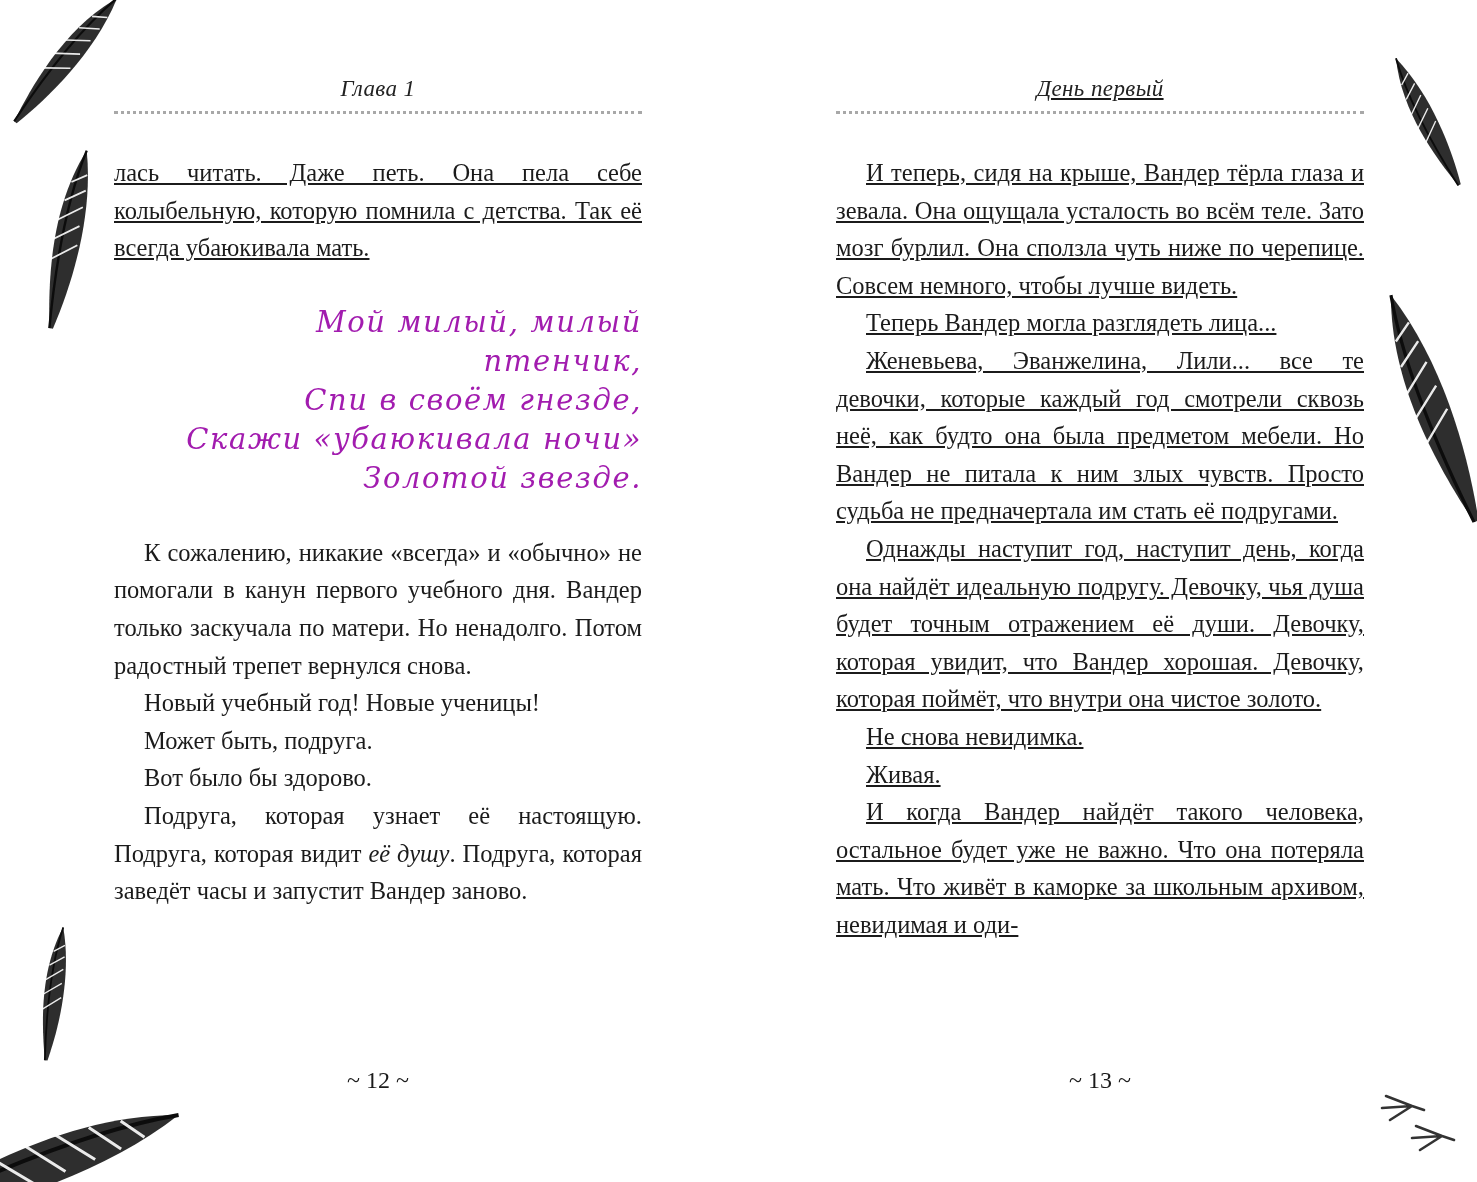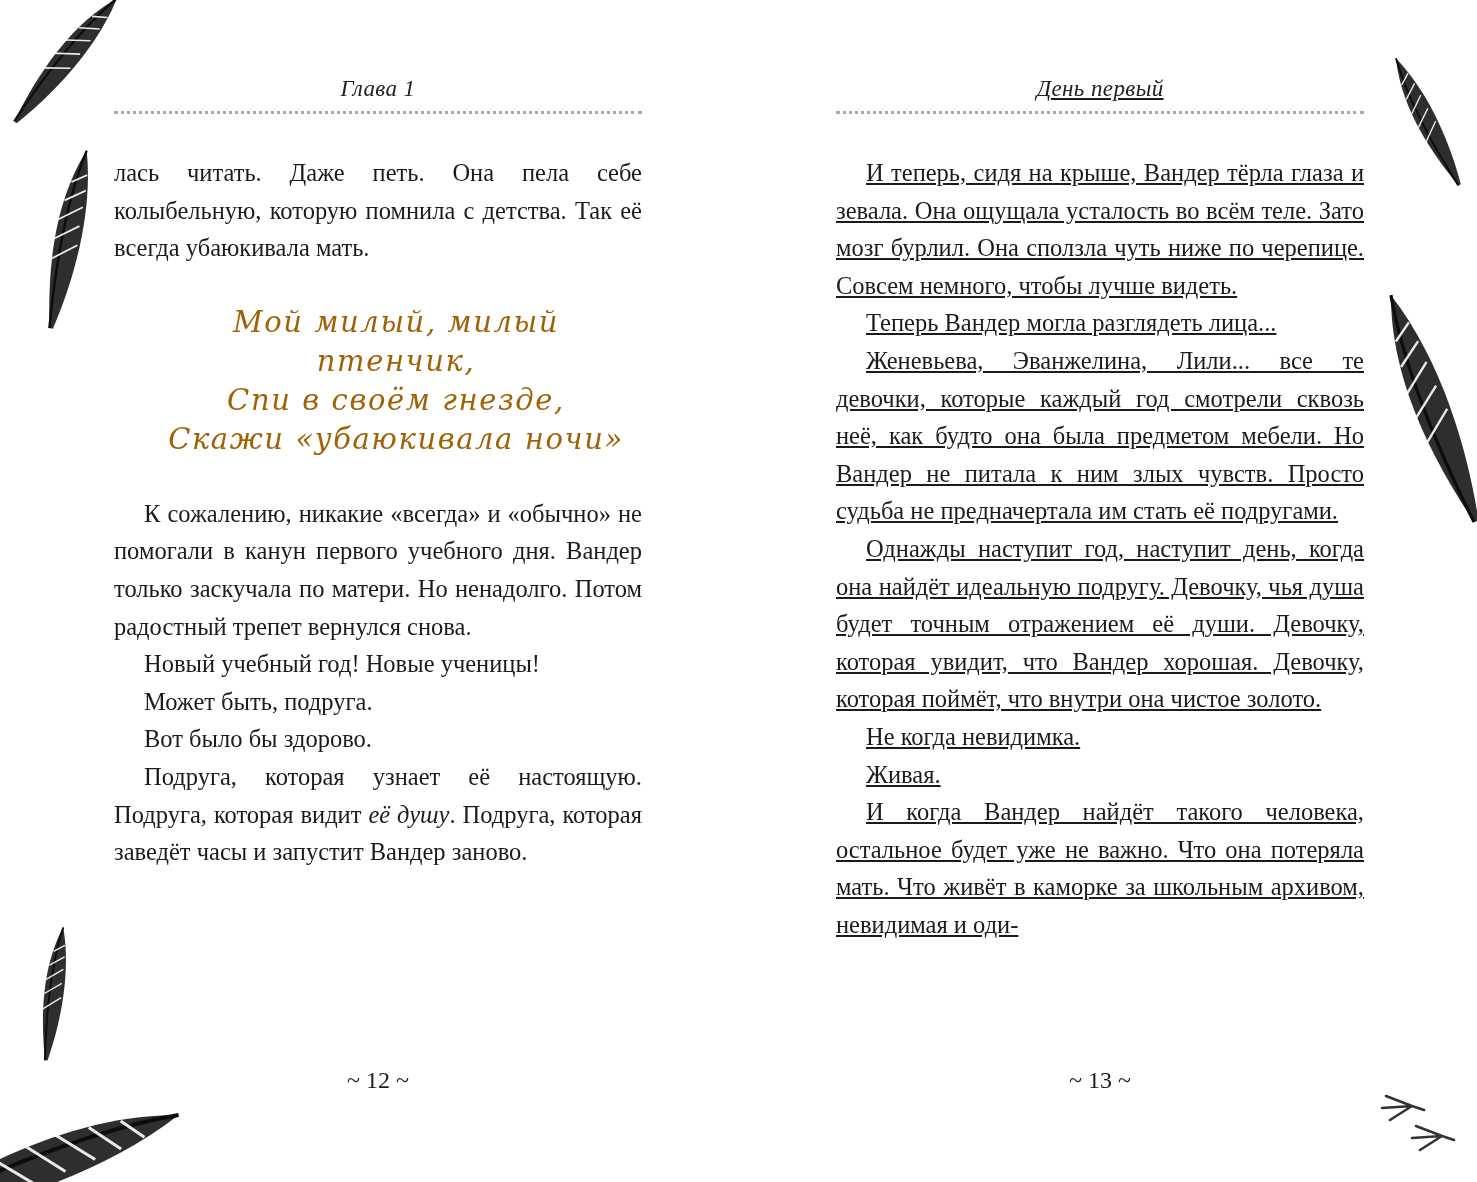--- a/index.html
+++ b/index.html
@@ -29,32 +29,32 @@
   }
 
   .body-text {
     margin-top:40px;
     font-size:24.5px;
     line-height:37.6px;
     text-align:justify;
     text-justify:inter-word;
   }
   .body-text p { margin:0; text-indent:30px; }
-  .body-text p.no-indent { text-indent:0; }
+  .body-text p.no-indent { text-indent:0;text-decoration:underline; }
   .inline-italic { font-style:italic; }
 
   .verse {
     margin:36px 0 36px 36px;
     font-family:"DejaVu Serif", serif;
     font-style:italic;
     font-size:29px;
     line-height:39px;
     letter-spacing:1.6px;
-    color:#a16207;
-    text-align:center;
+    color:#a21caf;
+    text-align:right;
   }
 
   .page-number {
     position:absolute;
     bottom:4px; left:0;
     width:100%;
     text-align:center;
     font-size:24px;
     color:#1b1b1b;
   }
@@ -109,20 +109,21 @@
     <div class="running-head">Глава 1</div>
     <div class="dotted-rule"></div>
 
     <div class="body-text">
       <p class="no-indent">лась читать. Даже петь. Она пела себе колыбельную, которую помнила с детства. Так её всегда убаюкивала мать.</p>
 
       <div class="verse">
         <div>Мой милый,  милый птенчик,</div>
         <div>Спи  в  своём  гнезде,</div>
         <div>Скажи  «убаюкивала  ночи»</div>
+        <div>Золотой  звезде.</div>
       </div>
 
       <p>К сожалению, никакие «всегда» и «обычно» не помогали в канун первого учебного дня. Вандер только заскучала по матери. Но ненадолго. Потом радостный трепет вернулся снова.</p>
       <p>Новый учебный год! Новые ученицы!</p>
       <p>Может быть, подруга.</p>
       <p>Вот было бы здорово.</p>
       <p><span>Подруга, которая узнает её настоящую. Подруга, которая видит </span><span class="inline-italic">её душу</span><span>. Подруга, которая заведёт часы и запустит Вандер заново.</span></p>
     </div>
 
     <div class="page-number">~ 12 ~</div>
@@ -130,21 +131,21 @@
 
   <div class="page page-right">
     <div class="running-head">День первый</div>
     <div class="dotted-rule"></div>
 
     <div class="body-text">
       <p>И теперь, сидя на крыше, Вандер тёрла глаза и зевала. Она ощущала усталость во всём теле. Зато мозг бурлил. Она сползла чуть ниже по черепице. Совсем немного, чтобы лучше видеть.</p>
       <p>Теперь Вандер могла разглядеть лица...</p>
       <p>Женевьева, Эванжелина, Лили... все те девочки, которые каждый год смотрели сквозь неё, как будто она была предметом мебели. Но Вандер не питала к ним злых чувств. Просто судьба не предначертала им стать её подругами.</p>
       <p>Однажды наступит год, наступит день, когда она найдёт идеальную подругу. Девочку, чья душа будет точным отражением её души. Девочку, которая увидит, что Вандер хорошая. Девочку, которая поймёт, что внутри она чистое золото.</p>
-      <p>Не когда невидимка.</p>
+      <p>Не снова невидимка.</p>
       <p>Живая.</p>
       <p>И когда Вандер найдёт такого человека, остальное будет уже не важно. Что она потеряла мать. Что живёт в каморке за школьным архивом, невидимая и оди-</p>
     </div>
 
     <div class="page-number">~ 13 ~</div>
   </div>
 
 </div>
 
 </body></html>

